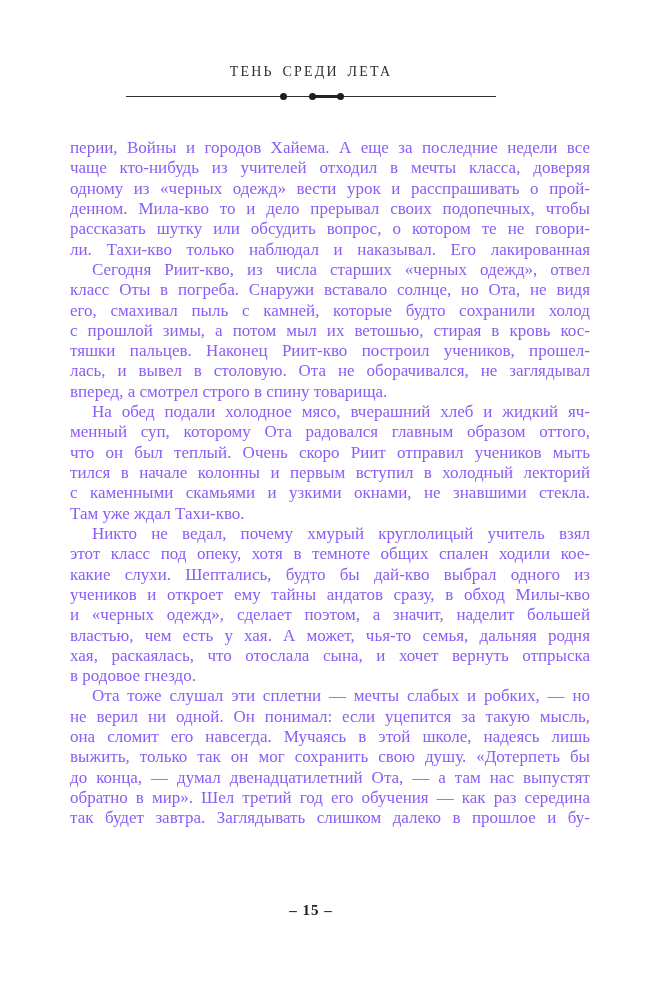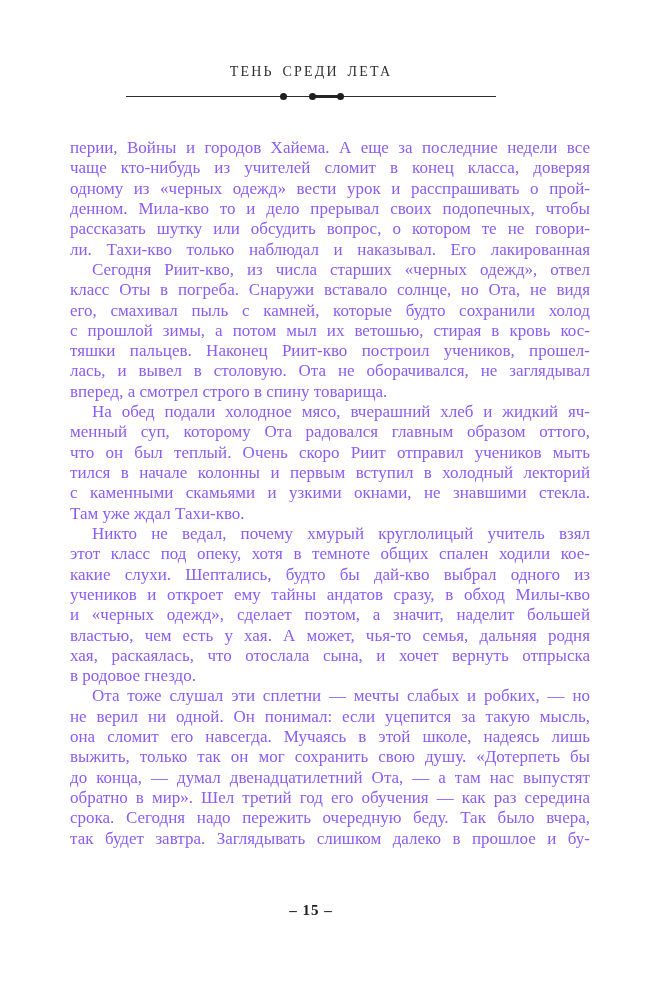--- a/index.html
+++ b/index.html
@@ -100,21 +100,21 @@
     <span class="rule"></span>
     <span class="seg"></span>
     <span class="dot d1"></span>
     <span class="dot d2"></span>
     <span class="dot d3"></span>
   </div>
 
   <div class="body-text">
       <div class="para">
         <div class="line">перии, Войны и городов Хайема. А еще за последние недели все</div>
-        <div class="line">чаще кто-нибудь из учителей сломит в конец класса, доверяя</div>
+        <div class="line">чаще кто-нибудь из учителей отходил в мечты класса, доверяя</div>
         <div class="line">одному из «черных одежд» вести урок и расспрашивать о прой-</div>
         <div class="line">денном. Мила-кво то и дело прерывал своих подопечных, чтобы</div>
         <div class="line">рассказать шутку или обсудить вопрос, о котором те не говори-</div>
         <div class="line">ли. Тахи-кво только наблюдал и наказывал. Его лакированная</div>
       </div>
       <div class="para">
         <div class="line indent">Сегодня Риит-кво, из числа старших «черных одежд», отвел</div>
         <div class="line">класс Оты в погреба. Снаружи вставало солнце, но Ота, не видя</div>
         <div class="line">его, смахивал пыль с камней, которые будто сохранили холод</div>
         <div class="line">с прошлой зимы, а потом мыл их ветошью, стирая в кровь кос-</div>
@@ -140,21 +140,20 @@
         <div class="line">хая, раскаялась, что отослала сына, и хочет вернуть отпрыска</div>
         <div class="line lastline">в родовое гнездо.</div>
       </div>
       <div class="para">
         <div class="line indent">Ота тоже слушал эти сплетни — мечты слабых и робких, — но</div>
         <div class="line">не верил ни одной. Он понимал: если уцепится за такую мысль,</div>
         <div class="line">она сломит его навсегда. Мучаясь в этой школе, надеясь лишь</div>
         <div class="line">выжить, только так он мог сохранить свою душу. «Дотерпеть бы</div>
         <div class="line">до конца, — думал двенадцатилетний Ота, — а там нас выпустят</div>
         <div class="line">обратно в мир». Шел третий год его обучения — как раз середина</div>
-        <div class="line">срока. Сегодня надо пережить очередную беду. Так было вчера,</div>
         <div class="line">так будет завтра. Заглядывать слишком далеко в прошлое и бу-</div>
       </div>
     </div>
 
   <div class="footer">
     <span>– 15 –</span>
   </div>
 
 </div>
 

